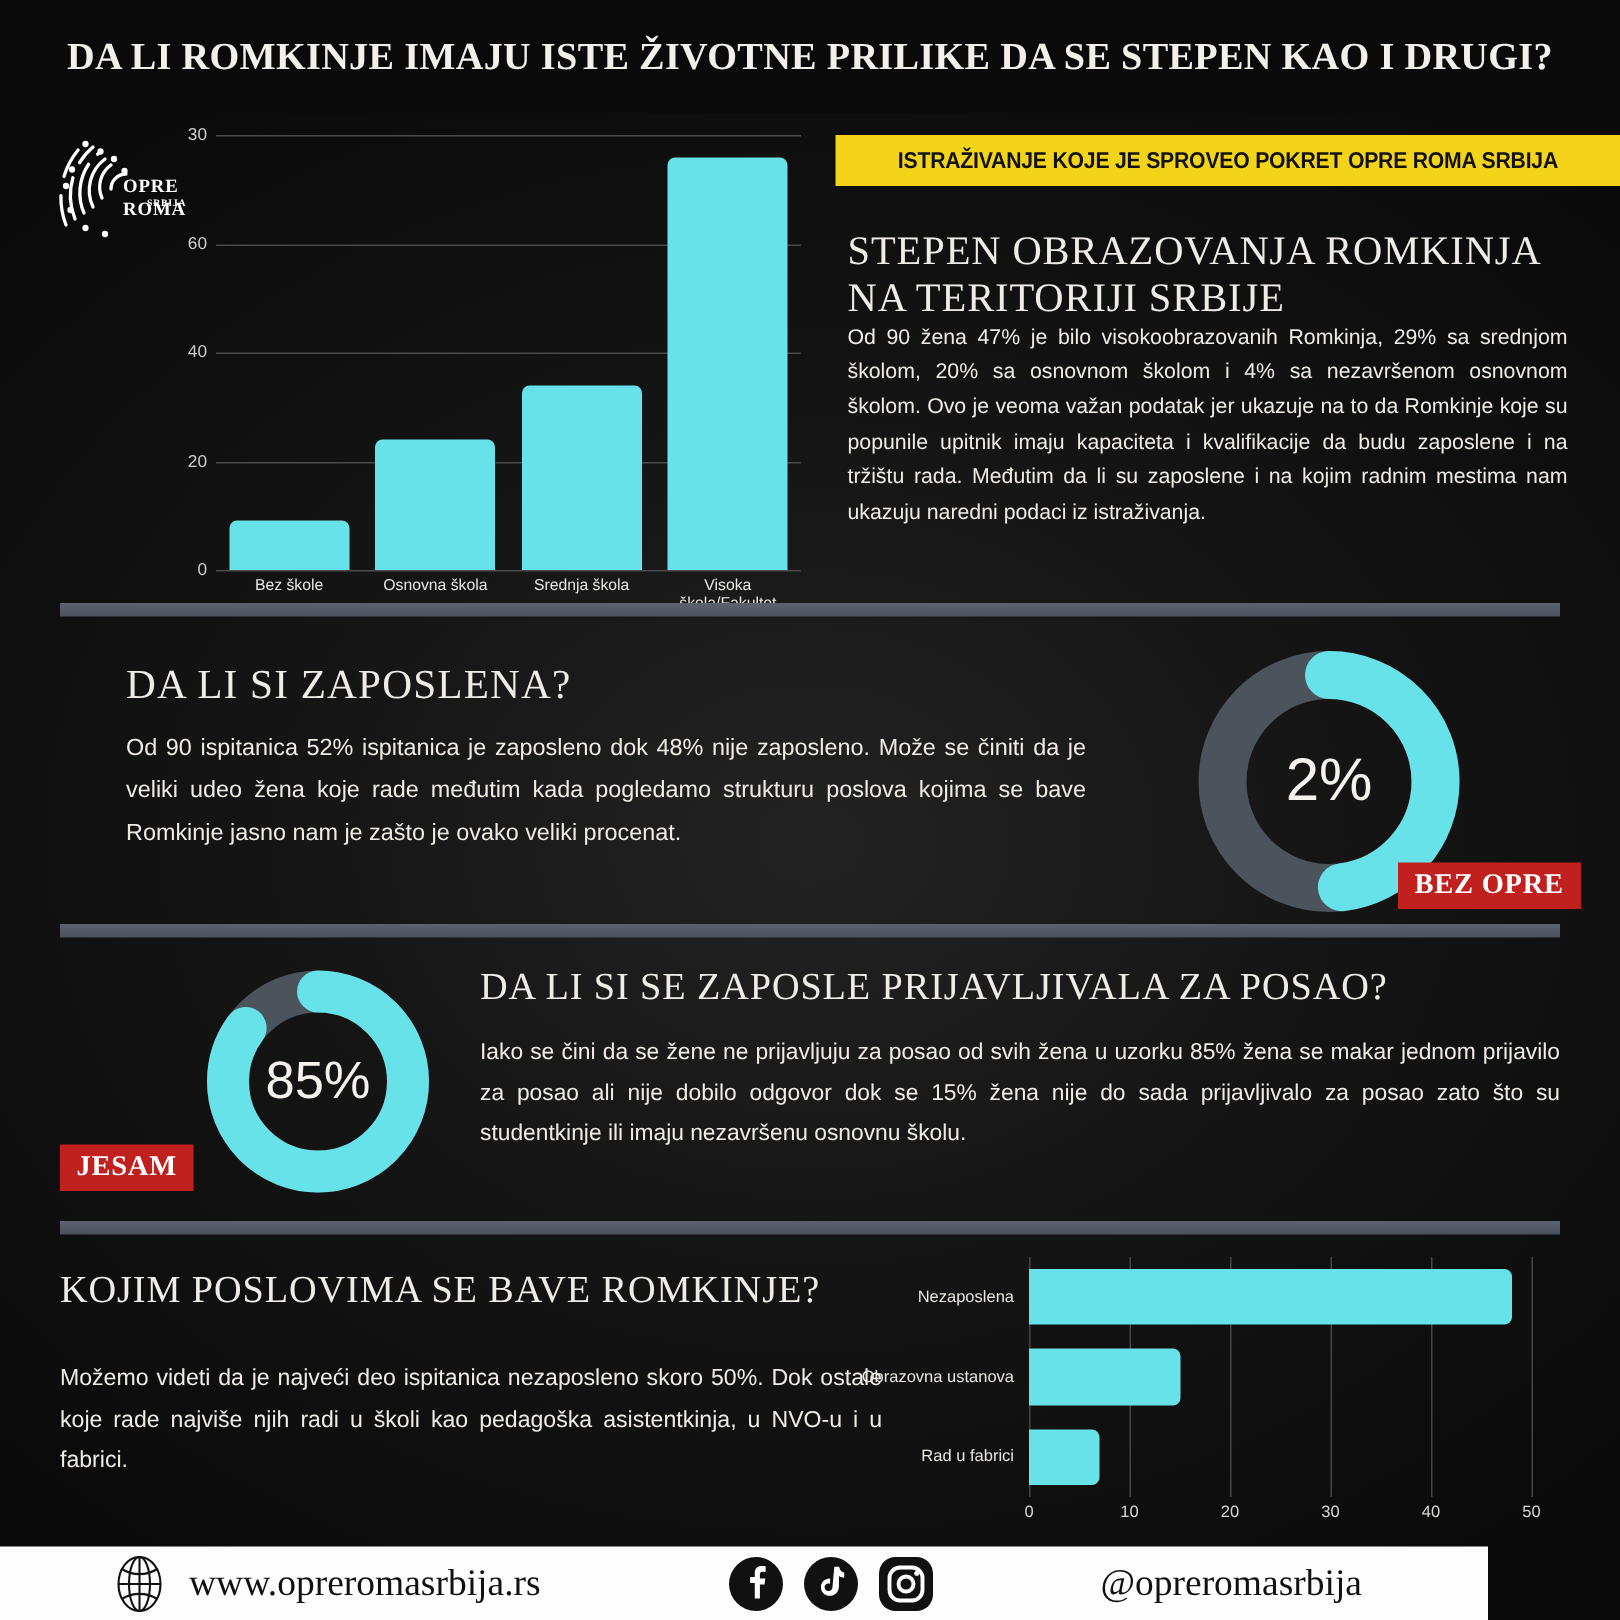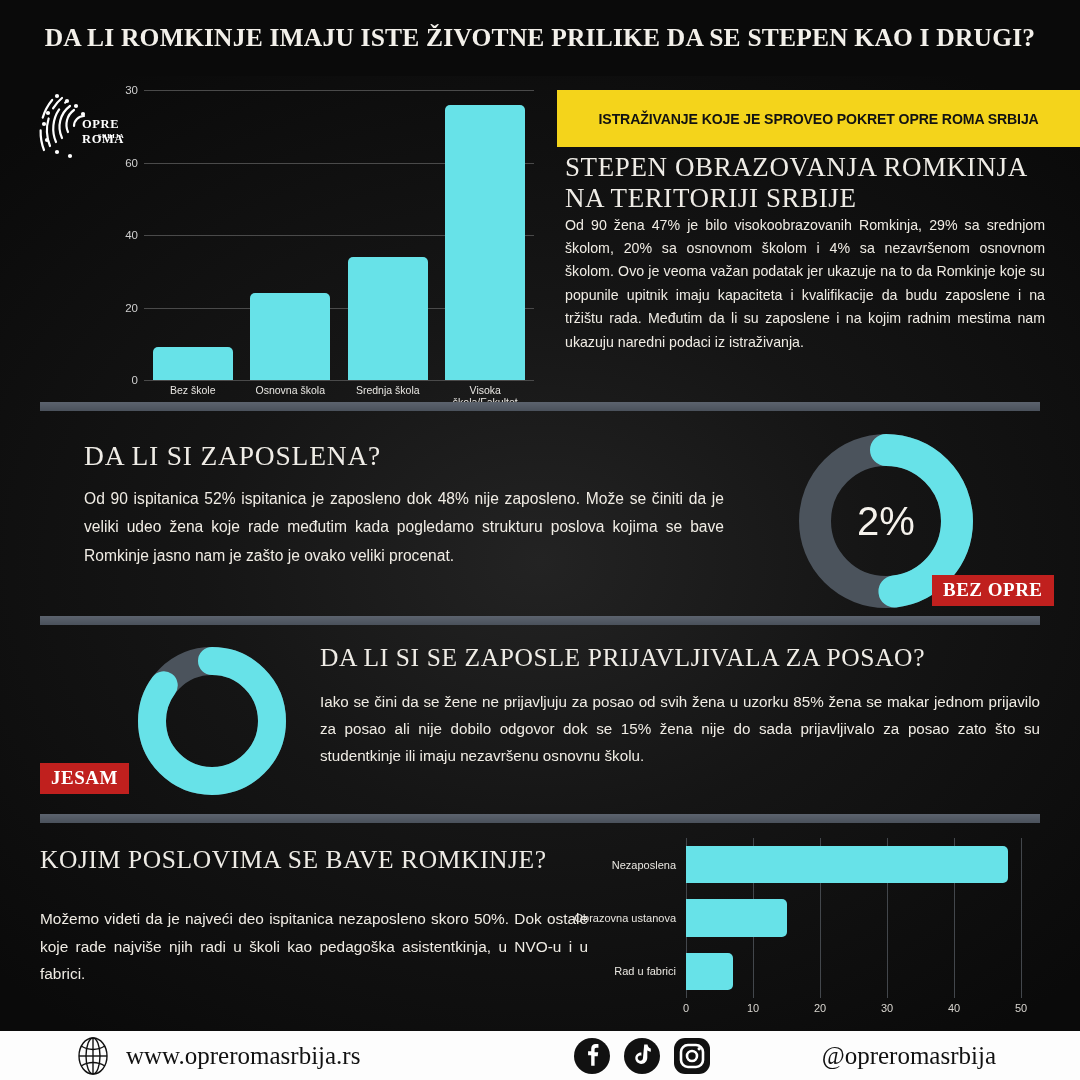--- a/index.html
+++ b/index.html
@@ -22,21 +22,21 @@
     display:flex; align-items:center; justify-content:center;
   }
   .header-title {
     font-family:"Liberation Serif", serif;
     font-weight:700; font-size:25.5px; letter-spacing:.2px;
     color:#f3f0ea; white-space:nowrap;
   }
 
   
   .yellow-banner {
-    position:absolute; left:557px; top:90px; width:523px; height:57px;
+    position:absolute; left:557px; top:90px; width:523px; height:34px;
     background:#f4d41b;
     display:flex; align-items:center; justify-content:center;
   }
   .yellow-banner span {
     font-family:"Liberation Sans", sans-serif;
     font-weight:700; font-size:15.2px; letter-spacing:-.15px;
     color:#121212; transform:scaleX(.93); white-space:nowrap;
   }
 
   
@@ -138,21 +138,21 @@
   .htick { position:absolute; top:164px; transform:translateX(-50%); color:#d9d6d0; font-size:11px; }
   .hrow { position:absolute; left:0; width:100%; display:flex; align-items:center; }
   .hbar { height:100%; background:#67e2e8; border-radius:0 5px 5px 0; }
   .hcat {
     position:absolute; right:345px; transform:translateY(-50%);
     color:#e9e6e0; font-size:11px; white-space:nowrap; text-align:right;
   }
 
   
   .footer {
-    position:absolute; left:0; bottom:0; width:1080px; height:49px;
+    position:absolute; left:0; bottom:0; width:992px; height:49px;
     background:#fdfdfd; display:flex; align-items:center;
   }
   .footer-url {
     font-family:"Liberation Serif", serif; font-size:25px; color:#111;
     margin-left:14px;
   }
   .footer-handle {
     font-family:"Liberation Serif", serif; font-size:25px; color:#111;
     margin-left:16px;
   }
@@ -259,20 +259,21 @@
   <div class="divider" style="top:616px"></div>
 
   <div class="s3-title">DA LI SI SE ZAPOSLE PRIJAVLJIVALA ZA POSAO?</div>
   <div class="s3-text body-text">Iako se čini da se žene ne prijavljuju za posao od svih žena u uzorku 85% žena se makar jednom prijavilo za posao ali nije dobilo odgovor dok se 15% žena nije do sada prijavljivalo za posao zato što su studentkinje ili imaju nezavršenu osnovnu školu.</div>
 
   <div class="donut-85">
     <svg width="158" height="158" viewBox="0 0 158 158">
       <circle cx="79" cy="79" r="60" fill="none" stroke="#4b535c" stroke-width="28"></circle>
       <circle id="arc85" cx="79" cy="79" r="60" fill="none" stroke="#67e2e8" stroke-width="28" stroke-linecap="round" transform="rotate(-90 79 79)" stroke-dasharray="320.4424506661589 376.99111843077515"></circle>
     </svg>
+    <div class="donut-label">85%</div>
   </div>
   <div class="badge badge-jesam">JESAM</div>
 
   <div class="divider" style="top:814px"></div>
 
   <div class="s4-title">KOJIM POSLOVIMA SE BAVE ROMKINJE?</div>
   <div class="s4-text body-text">Možemo videti da je najveći deo ispitanica nezaposleno skoro 50%. Dok ostale koje rade najviše njih radi u školi kao pedagoška asistentkinja, u NVO-u i u fabrici.</div>
 
   <div class="hbar-chart">
     <div class="hbar-plot" id="hplot">

